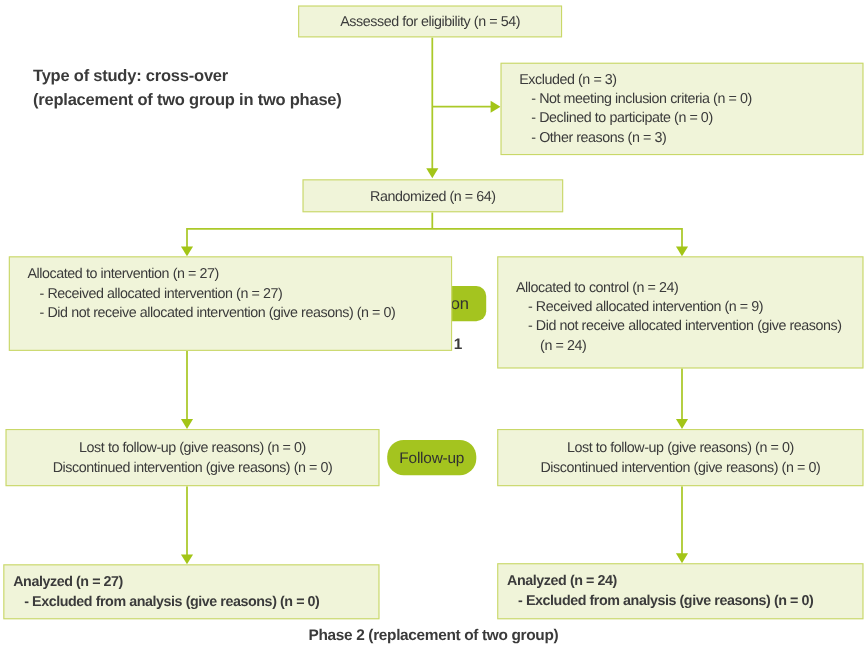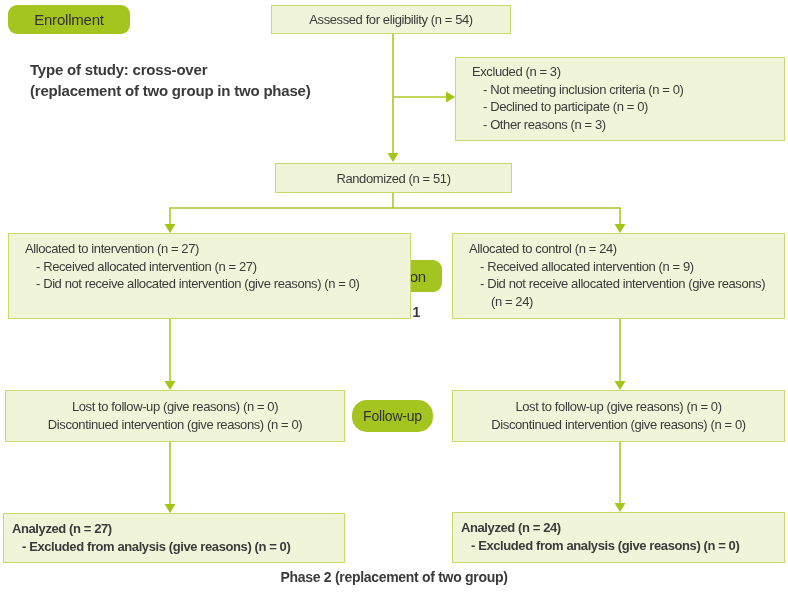--- a/index.html
+++ b/index.html
@@ -52,21 +52,20 @@
       <polygon points="446,91.5 446,102.5 455,97"></polygon>
       <polygon points="164.5,224 175.5,224 170,233"></polygon>
       <polygon points="614.5,224 625.5,224 620,233"></polygon>
       <polygon points="164.5,381 175.5,381 170,390"></polygon>
       <polygon points="614.5,381 625.5,381 620,390"></polygon>
       <polygon points="164.5,504 175.5,504 170,513"></polygon>
       <polygon points="614.5,503 625.5,503 620,512"></polygon>
     </g>
   </svg>
 
-  <div class="stage" style="left:8px; top:5px; width:122px; height:29px;">Enrollment</div>
 
   <div class="stage" style="left:347px; top:260px; width:95px; height:32px;">Allocation</div>
 
   <div class="stage" style="left:352px; top:400px; width:81px; height:32px; font-size:14px;border-radius:15px;">Follow-up</div>
 
 
   <div class="note studytype" style="left:30px; top:59px;">
     <div>Type of study: cross-over</div>
     <div>(replacement of two group in two phase)</div>
   </div>
@@ -77,29 +76,29 @@
 
   <div class="box center" style="left:271px; top:5px; width:240px; height:29px;">Assessed for eligibility (n = 54)</div>
 
   <div class="box leftalign" style="left:455px; top:57px; width:330px; height:84px;">
     <div>Excluded (n = 3)</div>
     <div class="li">- Not meeting inclusion criteria (n = 0)</div>
     <div class="li">- Declined to participate (n = 0)</div>
     <div class="li">- Other reasons (n = 3)</div>
   </div>
 
-  <div class="box center" style="left:275px; top:163px; width:237px; height:30px;">Randomized (n = 51)</div>
+  <div class="box center" style="left:275px; top:163px; width:237px; height:30px;">Randomized (n = 64)</div>
 
   <div class="box leftalign" style="left:8px; top:233px; width:403px; height:86px; padding-top:6px;">
     <div>Allocated to intervention (n = 27)</div>
     <div class="li">- Received allocated intervention (n = 27)</div>
     <div class="li">- Did not receive allocated intervention (give reasons) (n = 0)</div>
   </div>
 
-  <div class="box leftalign" style="left:452px; top:233px; width:333px; height:86px; padding-top:6px;">
+  <div class="box leftalign" style="left:452px; top:233px; width:333px; height:102px; padding-top:18px;">
     <div>Allocated to control (n = 24)</div>
     <div class="li">- Received allocated intervention (n = 9)</div>
     <div class="li">- Did not receive allocated intervention (give reasons) (n = 24)</div>
   </div>
 
   <div class="box center" style="left:5px; top:390px; width:340px; height:52px; line-height:1.4; flex-direction:column;">
     <div>Lost to follow-up (give reasons) (n = 0)</div>
     <div>Discontinued intervention (give reasons) (n = 0)</div>
   </div>
 

